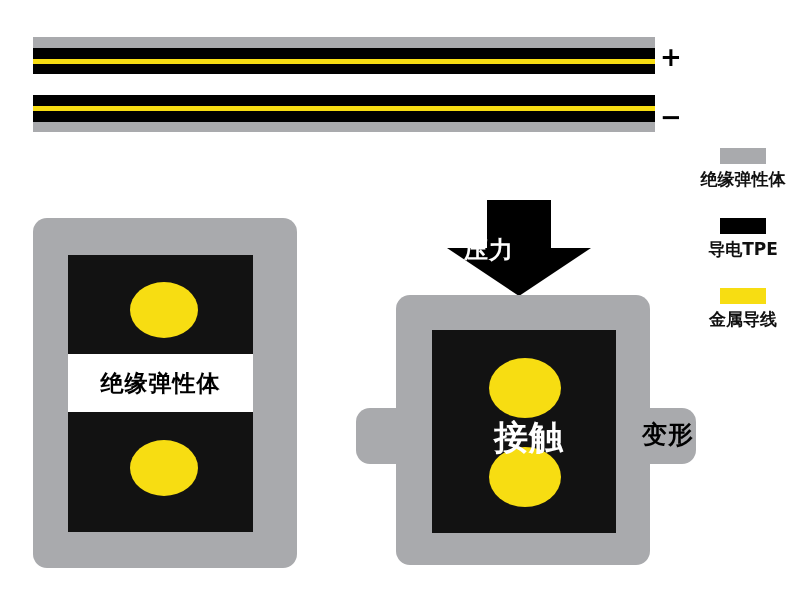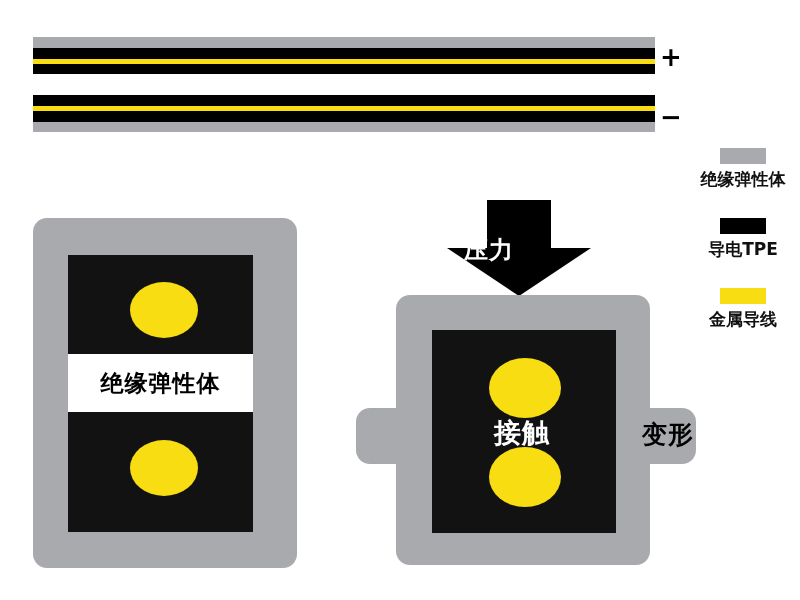--- a/index.html
+++ b/index.html
@@ -100,21 +100,21 @@
   .bulge {
     position: absolute;
     background: #a9aaad;
   }
   .bulge-left  { border-radius: 14px 0 0 14px; }
   .bulge-right { border-radius: 0 14px 14px 0; }
 
   .contact-label {
     position: absolute;
     color: #ffffff;
-    font-size: 27px;
+    font-size: 34px;
     font-weight: bold;
     white-space: nowrap;
     letter-spacing: 1px;
     text-align: right;
   }
   .deform-label {
     position: absolute;
     color: #000000;
     font-size: 25px;
     font-weight: bold;

